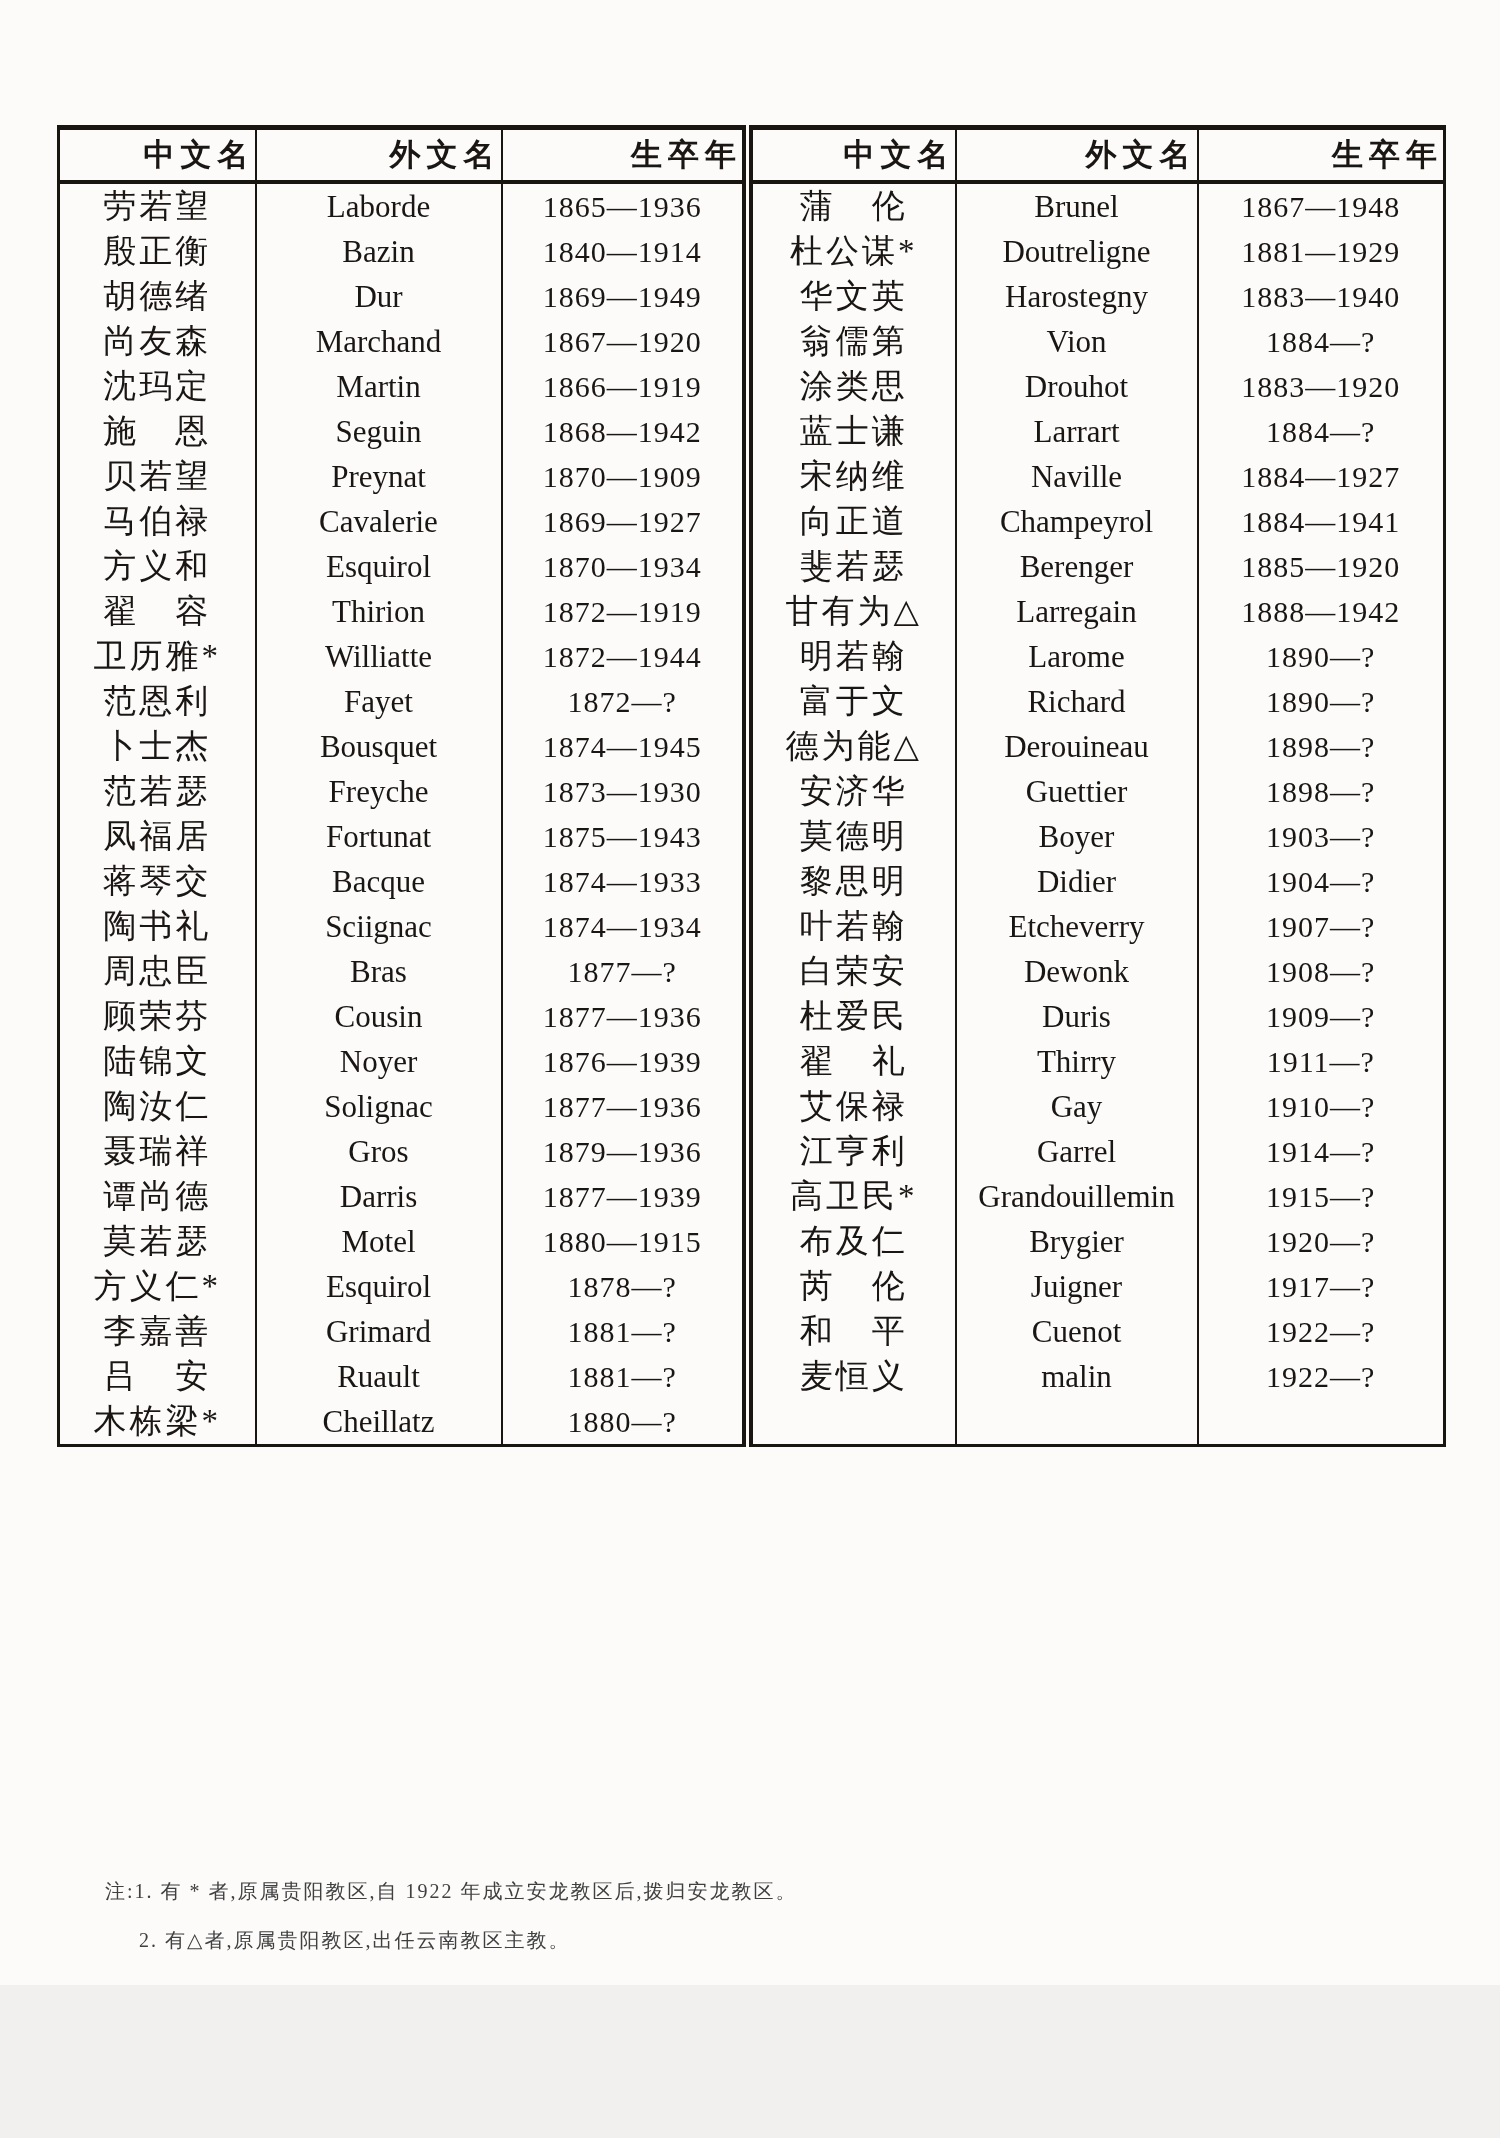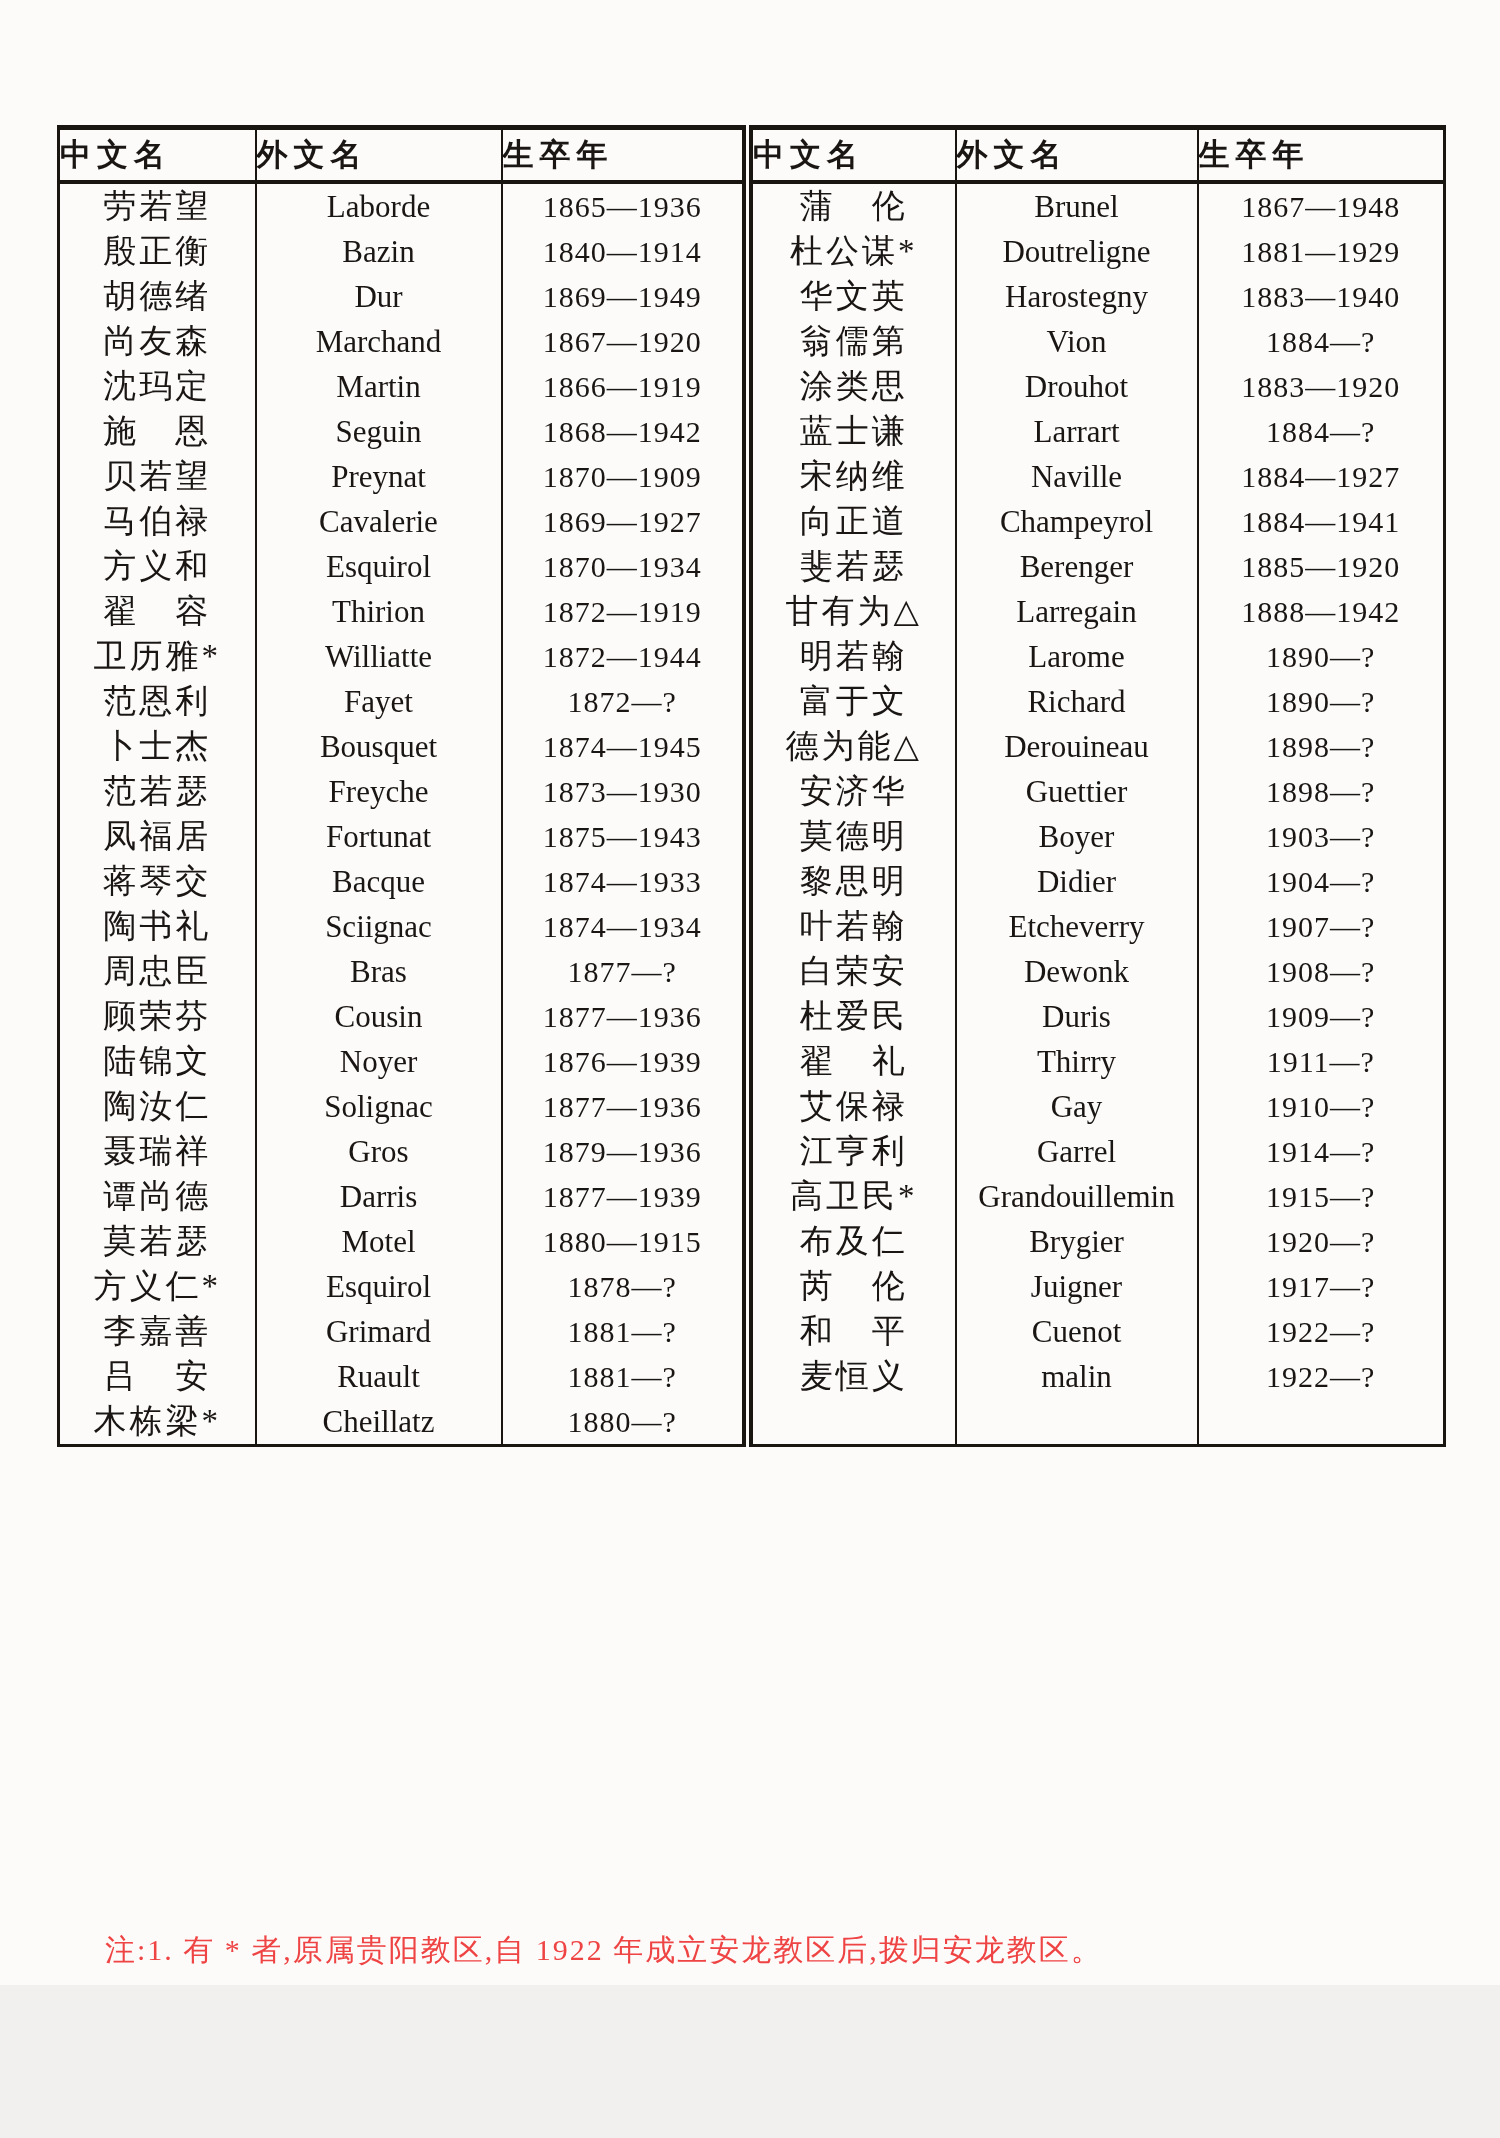--- a/index.html
+++ b/index.html
@@ -18,35 +18,35 @@
   }
   table.roster{
     position:absolute;left:57px;top:125px;
     width:1386px;height:1243px;
     border-collapse:collapse;table-layout:fixed;
     border:3px solid #191511;border-top-width:5px;
   }
   table.roster th{
     height:50px;font-size:31px;font-weight:bold;
     border-bottom:4px solid #191511;
-    letter-spacing:6px;text-align:left;vertical-align:middle;
+    letter-spacing:6px;text-align:right;vertical-align:middle;
     padding:0;
   }
   table.roster td{
     text-align:center;vertical-align:middle;padding:0;
     white-space:nowrap;overflow:visible;
   }
   .col1,.col2,.col3,.col4,.col5{border-right:2px solid #191511;}
   .col4{border-left:11px double #191511;}
   td.c-cn{font-size:33px;letter-spacing:3px;}
   td.c-fn{font-size:31px;}
   td.c-yr{font-size:30px;letter-spacing:1px;}
   .notes{
-    position:absolute;left:105px;top:1930px;width:1200px;
-    font-size:30px;letter-spacing:2px;color:#ef4444;
+    position:absolute;left:105px;top:1878px;width:1200px;
+    font-size:20px;letter-spacing:2px;color:#404040;
   }
   .note2{margin-left:34px;margin-top:22px;}
   .pagenum{
     position:absolute;left:84px;top:2012px;
     font-size:28px;letter-spacing:4px;color:#15110e;
   }
 </style>
 </head>
 <body>
 

